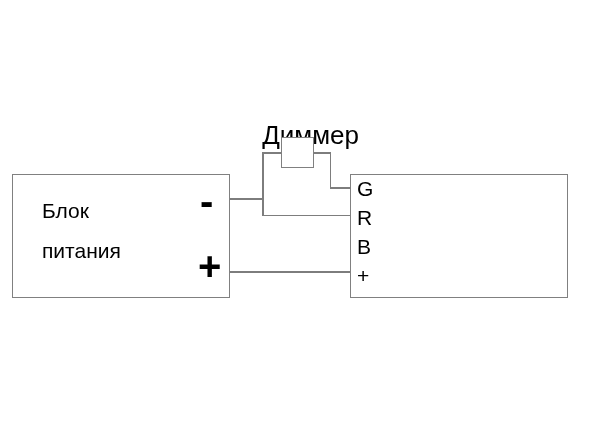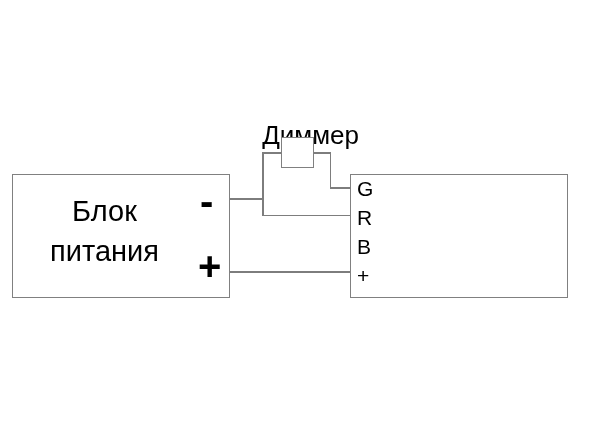--- a/index.html
+++ b/index.html
@@ -31,25 +31,24 @@
     z-index: 1;
   }
   .wire-h { height: 1.5px; }
   .wire-v { width: 1.5px; }
 
   .ps-label {
     position: absolute;
     left: 42px;
     top: 191px;
     width: 125px;
-    font-size: 29px;
+    font-size: 21px;
     line-height: 40px;
     color: #000000;
     z-index: 2;
-    text-align: center;
   }
   .terminal-sign {
     position: absolute;
     font-weight: bold;
     font-size: 40px;
     line-height: 40px;
     color: #000000;
     z-index: 2;
   }
   .sign-minus { left: 200px; top: 181px; }

